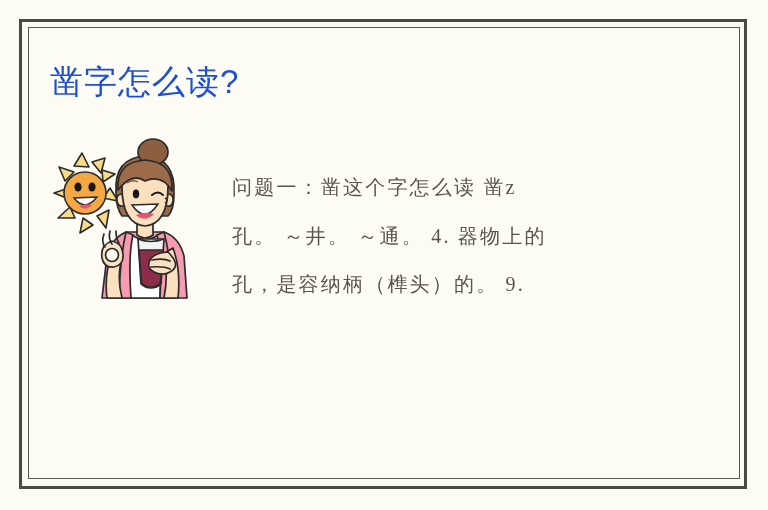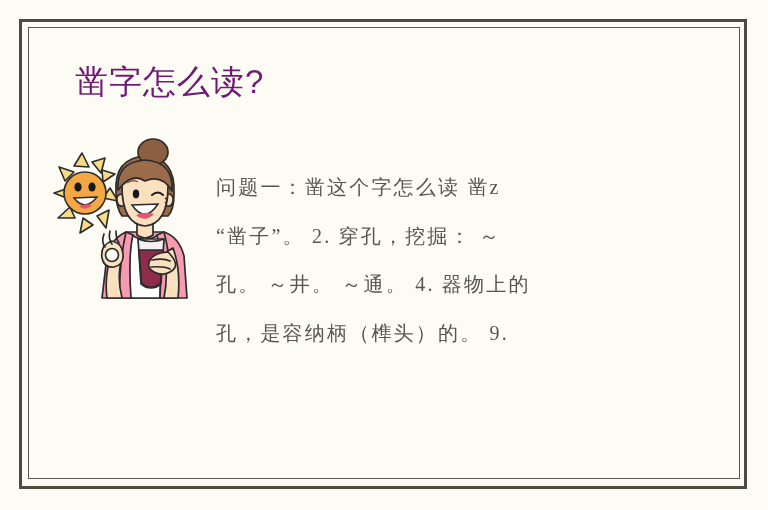--- a/index.html
+++ b/index.html
@@ -30,42 +30,42 @@
     left: 28px;
     top: 27px;
     width: 712px;
     height: 452px;
     border: 1px solid #5b5a4e;
     box-sizing: border-box;
   }
   
   .title {
     position: absolute;
-    left: 75px;
+    left: 50px;
     top: 60px;
     font-size: 33px;
     line-height: 44px;
-    color: #701a75;
+    color: #1d4ed8;
     letter-spacing: 1px;
     white-space: nowrap;
     font-weight: 400;
   }
   
   .illustration {
     position: absolute;
     left: 52px;
     top: 136px;
     width: 168px;
     height: 166px;
   }
   .illustration svg { display: block; }
   
   .body-text {
     position: absolute;
-    left: 216px;
+    left: 232px;
     top: 163px;
     width: 420px;
   }
   .body-line {
     font-family: "Liberation Serif", serif;
     font-size: 20px;
     line-height: 48.5px;
     color: #5a554c;
     letter-spacing: 2.2px;
     white-space: nowrap;
@@ -159,18 +159,17 @@
         <path d="M121 112 Q129 134 126 162 L112 162 Q117 136 111 118 Z"></path>
         <path d="M116 116 q-14 1 -18 8 q-4 8 4 12 q10 5 19 -2 q7 -6 -5 -18 Z"></path>
         <path d="M100 124 q12 -2 18 1" fill="none"></path>
         <path d="M99 131 q13 -1 19 2" fill="none"></path>
       </g>
     </svg>
   </div>
 
   <div class="body-text">
     <div class="body-line">问题一：凿这个字怎么读 凿z</div>
-    <div class="body-line">“凿子”。 2. 穿孔，挖掘： ～</div>
     <div class="body-line">孔。 ～井。 ～通。 4. 器物上的</div>
     <div class="body-line">孔，是容纳柄（榫头）的。 9.</div>
   </div>
 
 </div>
 
 </body></html>

